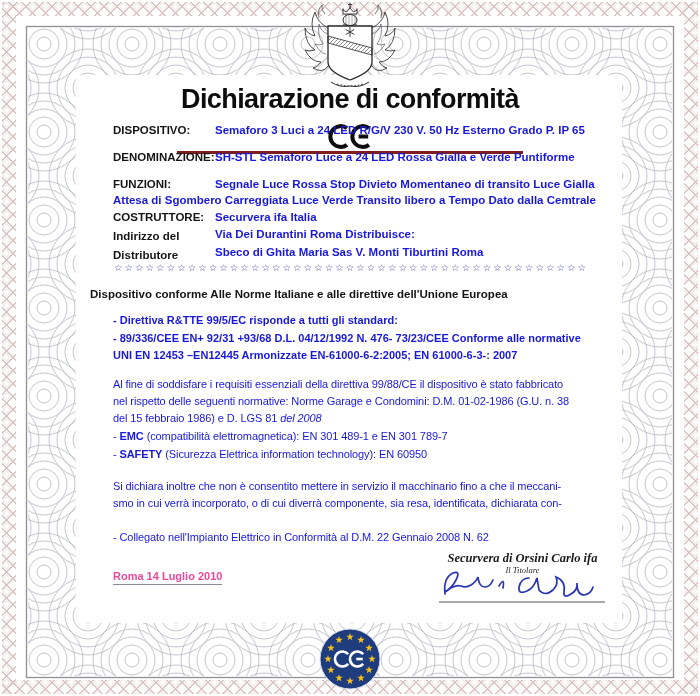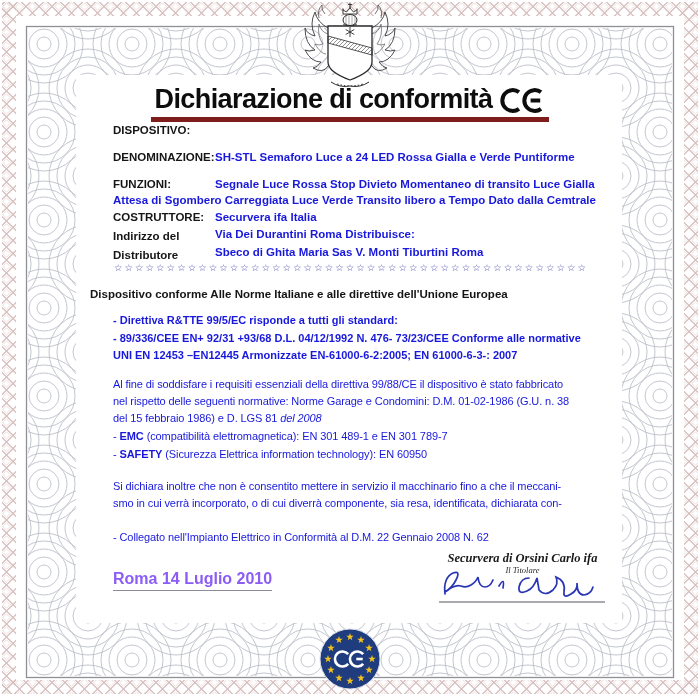--- a/index.html
+++ b/index.html
@@ -2,40 +2,40 @@
 <html><head>
 <meta charset="utf-8">
 <style>
   html,body{margin:0;padding:0;background:#ffffff;}
   .page{position:relative;width:700px;height:696px;background:#fff;overflow:hidden;
         font-family:"Liberation Sans","DejaVu Sans",sans-serif;}
   .bg{position:absolute;inset:0;z-index:0;}
   .content{position:absolute;inset:0;z-index:2;}
 
   .title-wrap{position:absolute;top:84px;left:0;right:0;display:flex;justify-content:center;}
-  .title{display:inline-flex;align-items:center;gap:7px;border-bottom:5px solid #7f1d1d;
-         padding:0 4px 2px 4px;font-weight:bold;font-size:27px;letter-spacing:-0.6px;color:#0d0d0d;}
+  .title{display:inline-flex;align-items:center;gap:7px;border-bottom:3px solid #7f1d1d;
+         padding:0 4px 2px 4px;font-weight:bold;font-size:27px;letter-spacing:-0.6px;color:#0d0d0d;flex-direction:column;}
   .title svg{display:block;margin-top:2px;}
 
   .lbl{position:absolute;left:113px;font-size:11.5px;font-weight:bold;color:#151515;white-space:nowrap;}
   .val{position:absolute;left:215px;font-size:11.5px;font-weight:bold;color:#1818dd;white-space:nowrap;}
   .val.full{left:113px;}
 
   .stars-row{position:absolute;top:262px;left:90px;width:520px;text-align:center;
              font-family:"DejaVu Sans",sans-serif;font-size:9.5px;color:#5353b5;
              word-spacing:-1px;white-space:nowrap;overflow:hidden;}
   .center-black{position:absolute;top:288px;left:90px;width:520px;
                 font-size:11.5px;font-weight:bold;color:#151515;}
 
   .blue-bold-line{position:absolute;left:113px;font-size:11px;font-weight:bold;color:#1818dd;white-space:nowrap;text-align:right;}
   .blue-line{position:absolute;left:113px;font-size:11px;color:#1818dd;white-space:nowrap;letter-spacing:-0.1px;}
   .blue-line b{font-weight:bold;}
   .blue-line i{font-style:italic;}
 
-  .date-place{position:absolute;top:570px;left:113px;font-size:16px;font-weight:bold;color:#8b5cf6;
+  .date-place{position:absolute;top:570px;left:113px;font-size:11px;font-weight:bold;color:#ec4899;
               border-bottom:1.5px solid #8a8a9a;padding-bottom:2px;}
 
   .sig-block{position:absolute;top:551px;left:425px;width:195px;text-align:center;}
   .sig-company{font-family:"Liberation Serif","DejaVu Serif",serif;font-style:italic;font-weight:bold;
                font-size:12.5px;color:#1a1a1a;white-space:nowrap;}
   .sig-role{font-family:"Liberation Serif","DejaVu Serif",serif;font-style:italic;
             font-size:8.5px;color:#2a2a2a;margin-top:-1px;}
   .sig-script{margin-top:-9px;}
 
   .eu-badge{position:absolute;top:628px;left:319px;width:62px;height:62px;}
@@ -141,20 +141,21 @@
           <g fill="none" stroke="#0d0d0d" stroke-width="4">
             <path d="M20 4.2 A10.4 10.4 0 1 0 20 20.8"></path>
             <path d="M42 4.2 A10.4 10.4 0 1 0 42 20.8"></path>
             <path d="M31.6 12.5 h9.6"></path>
           </g>
         </svg>
       </span>
     </div>
 
     <div class="lbl" style="top:124px">DISPOSITIVO:</div>
+    <div class="val" style="top:124px">Semaforo 3 Luci a 24 LED R/G/V 230 V. 50 Hz Esterno Grado P. IP 65</div>
 
     <div class="lbl" style="top:151px">DENOMINAZIONE:</div>
     <div class="val" style="top:151px">SH-STL Semaforo Luce a 24 LED Rossa Gialla e Verde Puntiforme</div>
 
     <div class="lbl" style="top:178px">FUNZIONI:</div>
     <div class="val" style="top:178px">Segnale Luce Rossa Stop Divieto Momentaneo di transito Luce Gialla</div>
     <div class="val full" style="top:194px">Attesa di Sgombero Carreggiata Luce Verde Transito libero a Tempo Dato dalla Cemtrale</div>
 
     <div class="lbl" style="top:211px">COSTRUTTORE:</div>
     <div class="val" style="top:211px">Securvera ifa Italia</div>

